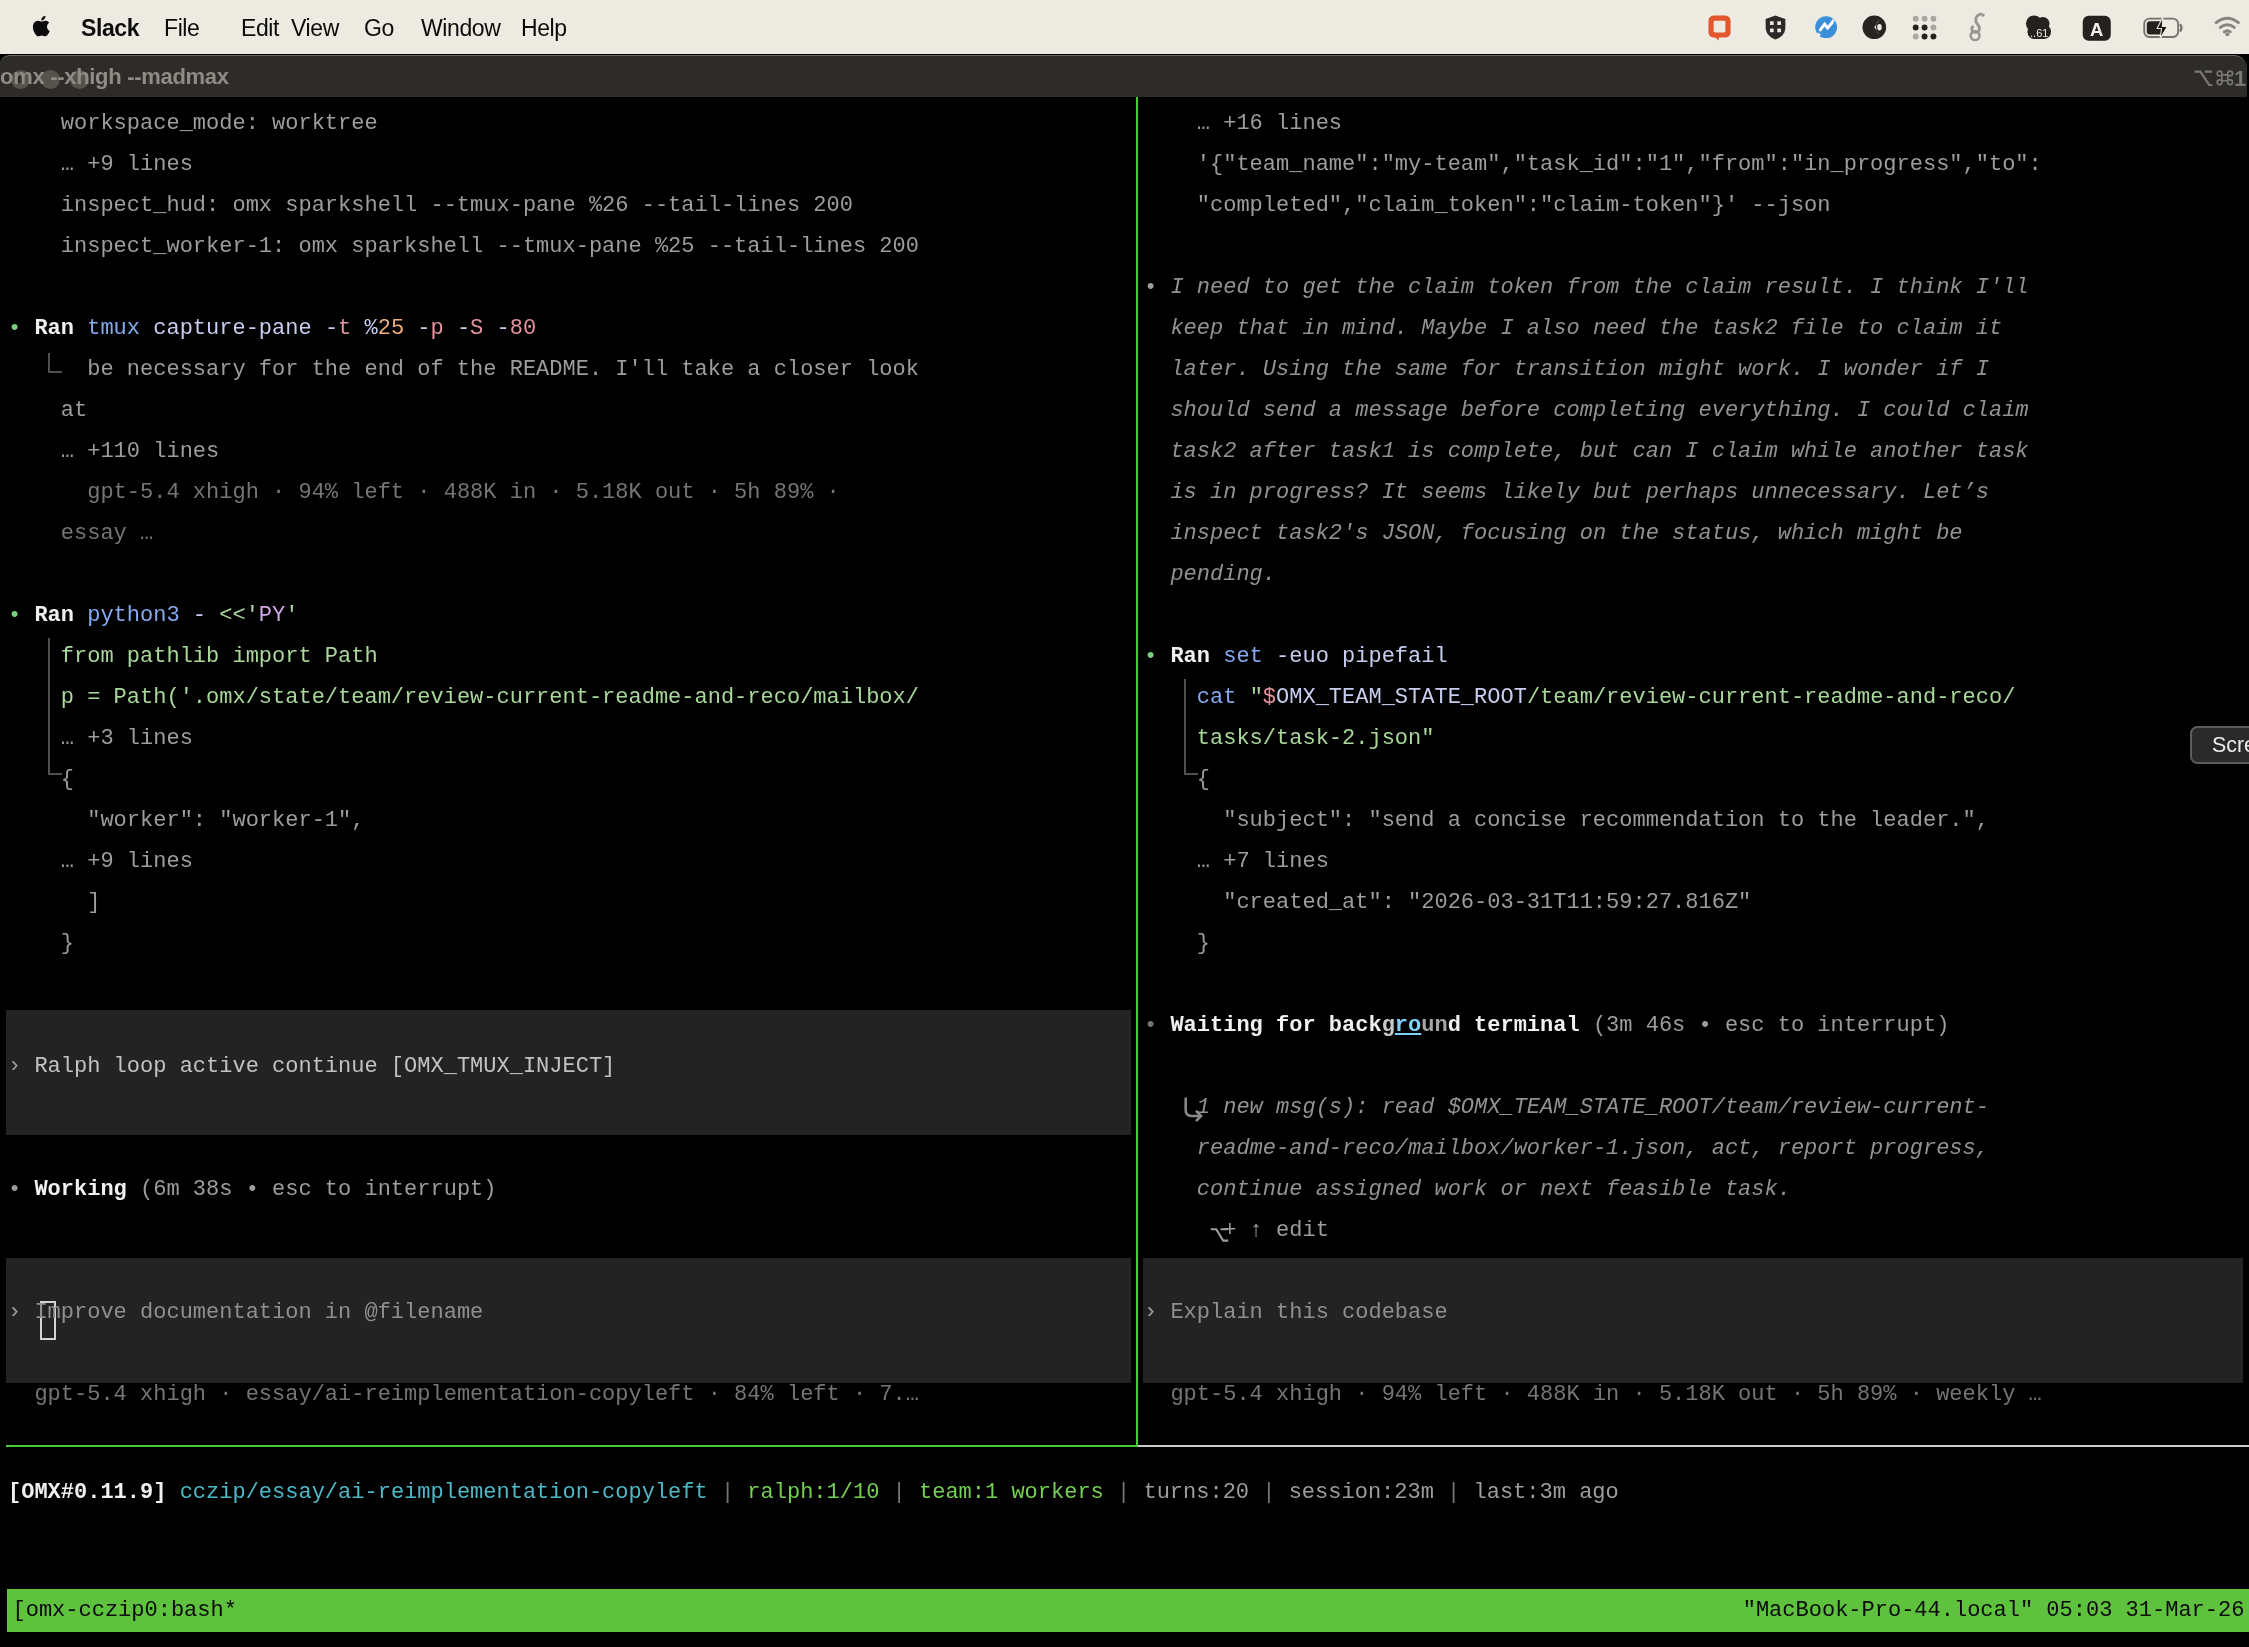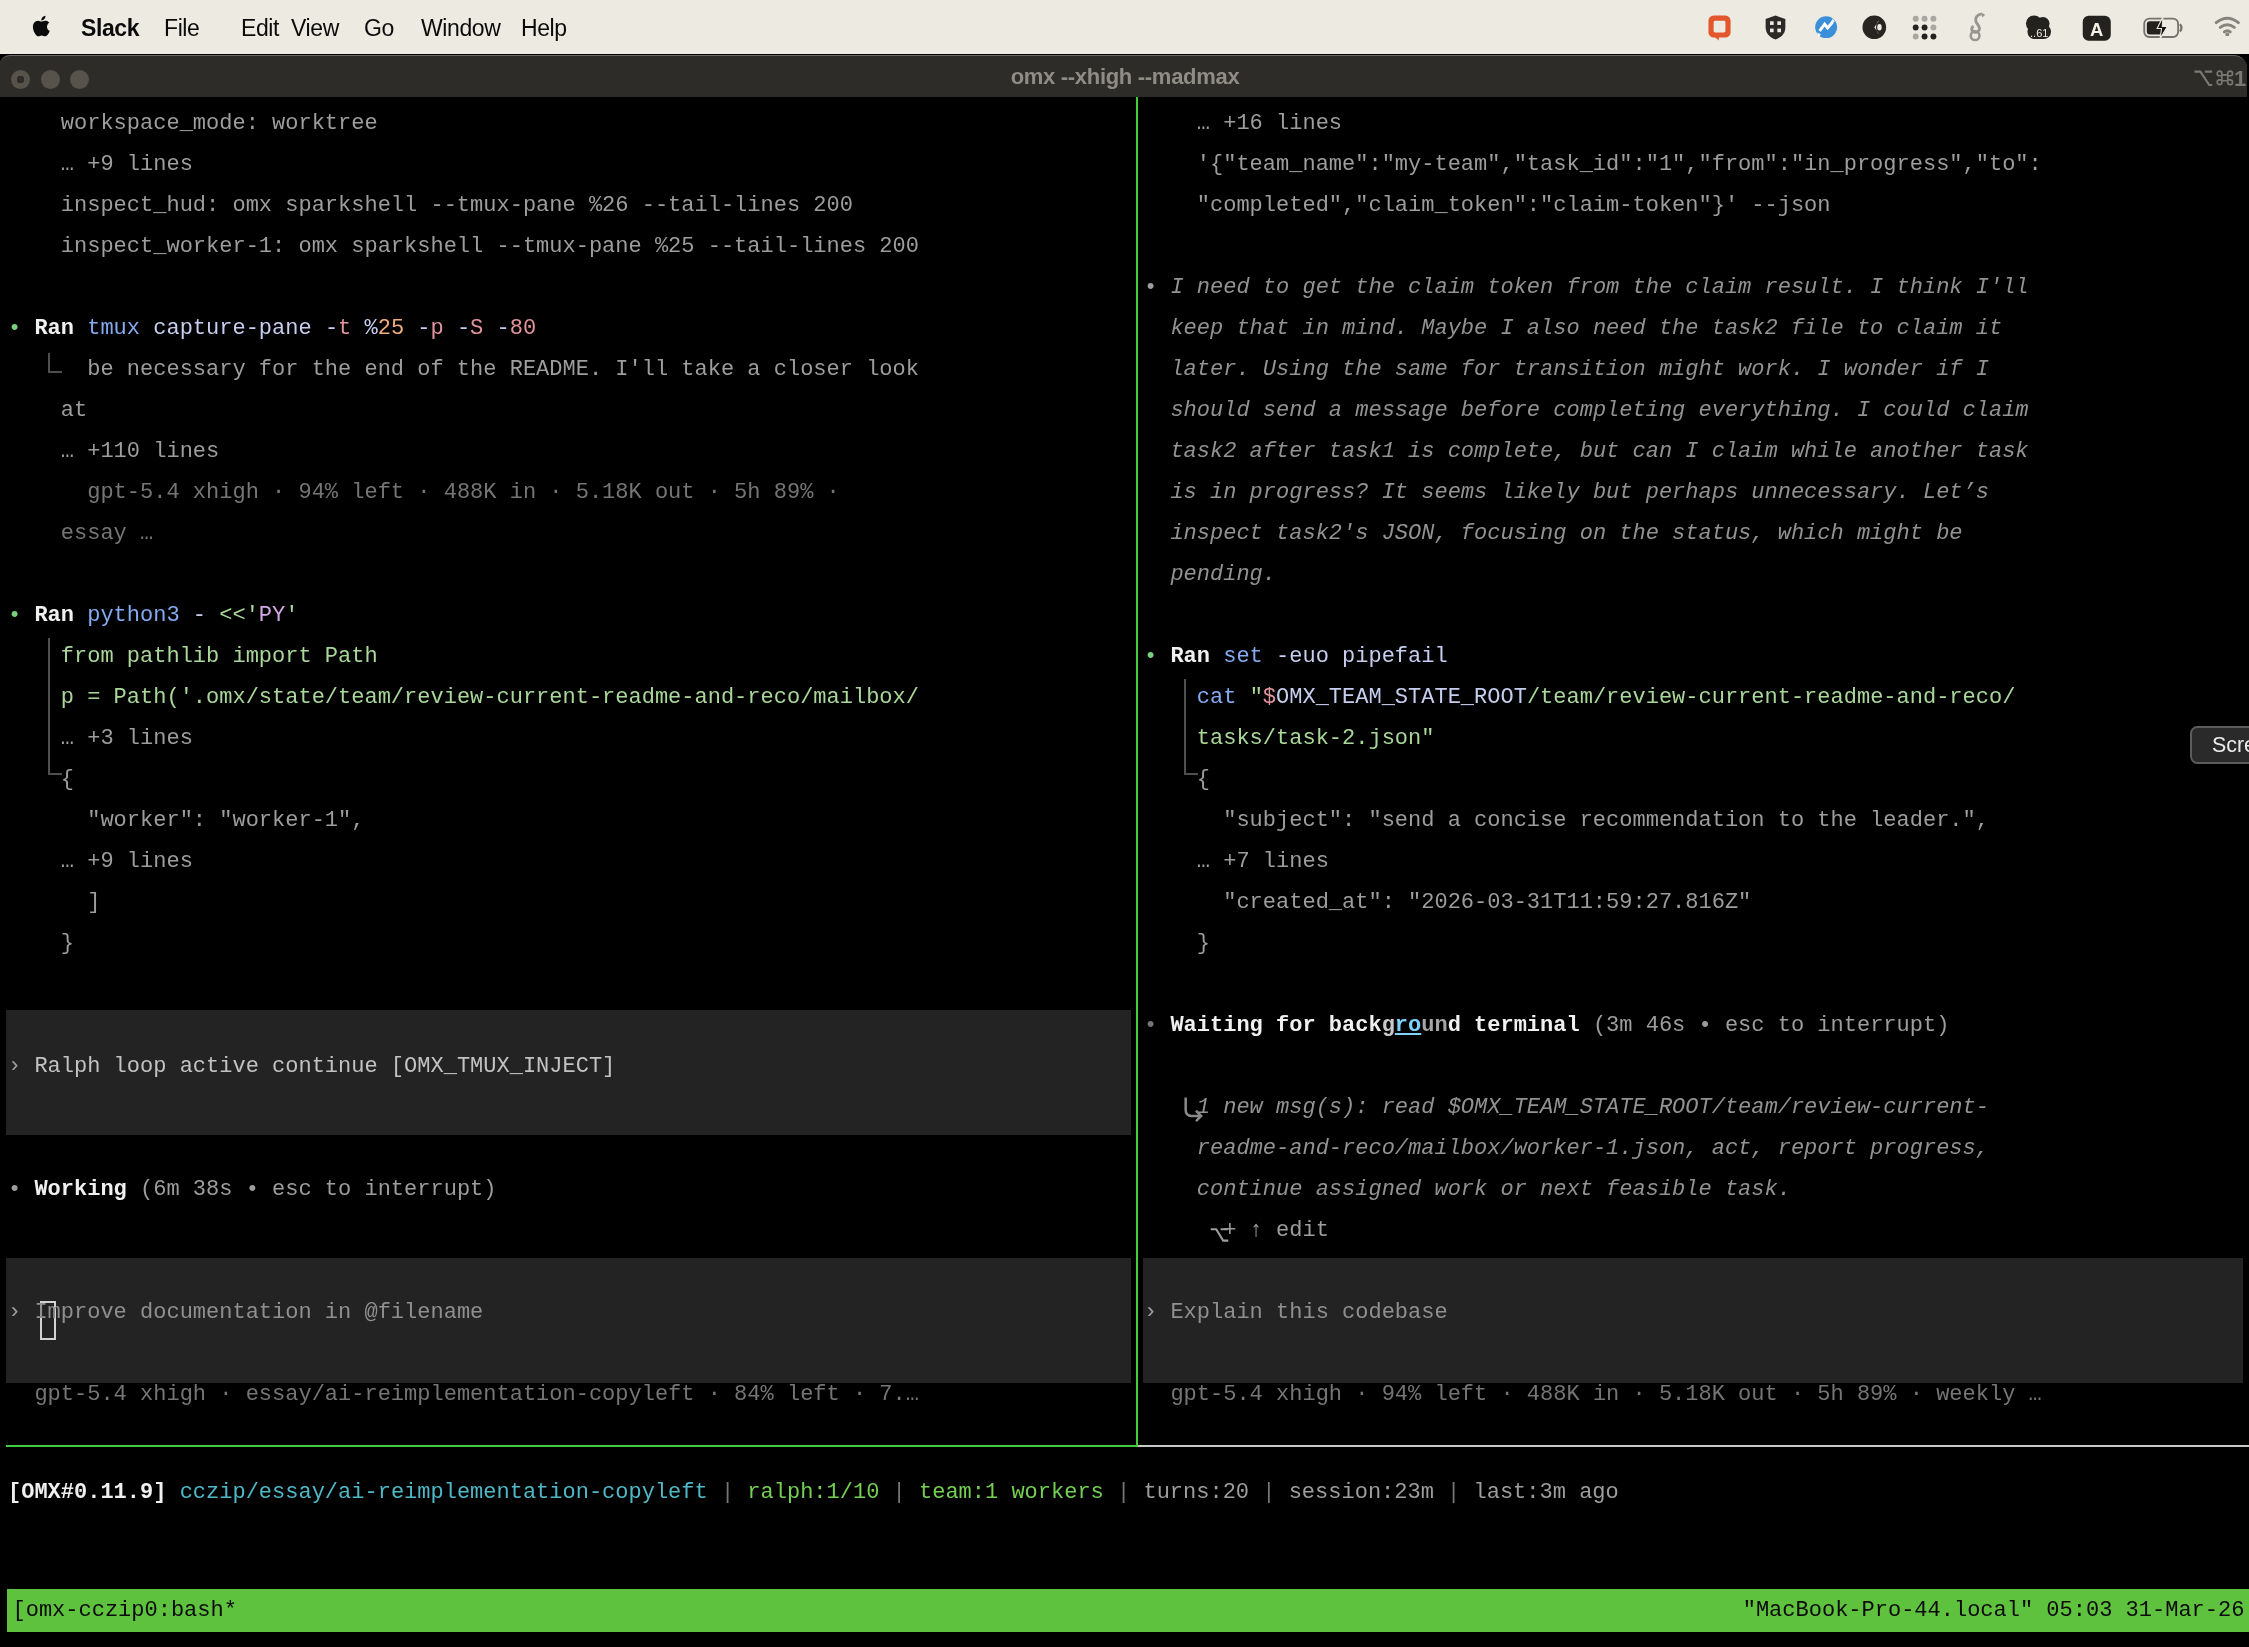--- a/index.html
+++ b/index.html
@@ -9,21 +9,21 @@
 
   
   #menubar { position:absolute; left:0; top:0; width:2250px; height:54px; background:#edeae1;
              font-family:"Liberation Sans", sans-serif; color:#0b0b0b; }
   .mitem { position:absolute; top:0; height:54px; line-height:56px; font-size:23px; letter-spacing:-0.4px; }
 
   
   #titlebar { position:absolute; left:0; top:55px; width:2247px; height:42px; background:#2d2c29;
               border-top:1.5px solid #69675f; border-radius:9.6px 13.3px 0 0; }
   .tl { position:absolute; top:14px; width:19px; height:19px; border-radius:50%; background:#57534b; }
-  #wtitle { position:absolute; top:55px; left:0; width:2250px; height:42px; text-align:center;
+  #wtitle { position:absolute; top:55px; left:0; width:2250px; height:42px; 
             font-family:"Liberation Sans", sans-serif; font-weight:bold; font-size:22px;
             line-height:44px; color:#8e8c85; letter-spacing:-0.3px; }
   #term { position:absolute; left:0; top:97px; width:2250px; height:1551px; background:#000; }
 
   
   pre { font-family:"Liberation Mono", monospace; font-size:22px; line-height:41px; color:#9d9d9d; }
   #lpane { position:absolute; left:8px; top:103px; }
   #rpane { position:absolute; left:1144px; top:103px; }
   .b   { color:#f0f0f0; font-weight:bold; }
   .dim { color:#757575;text-align:right; }

